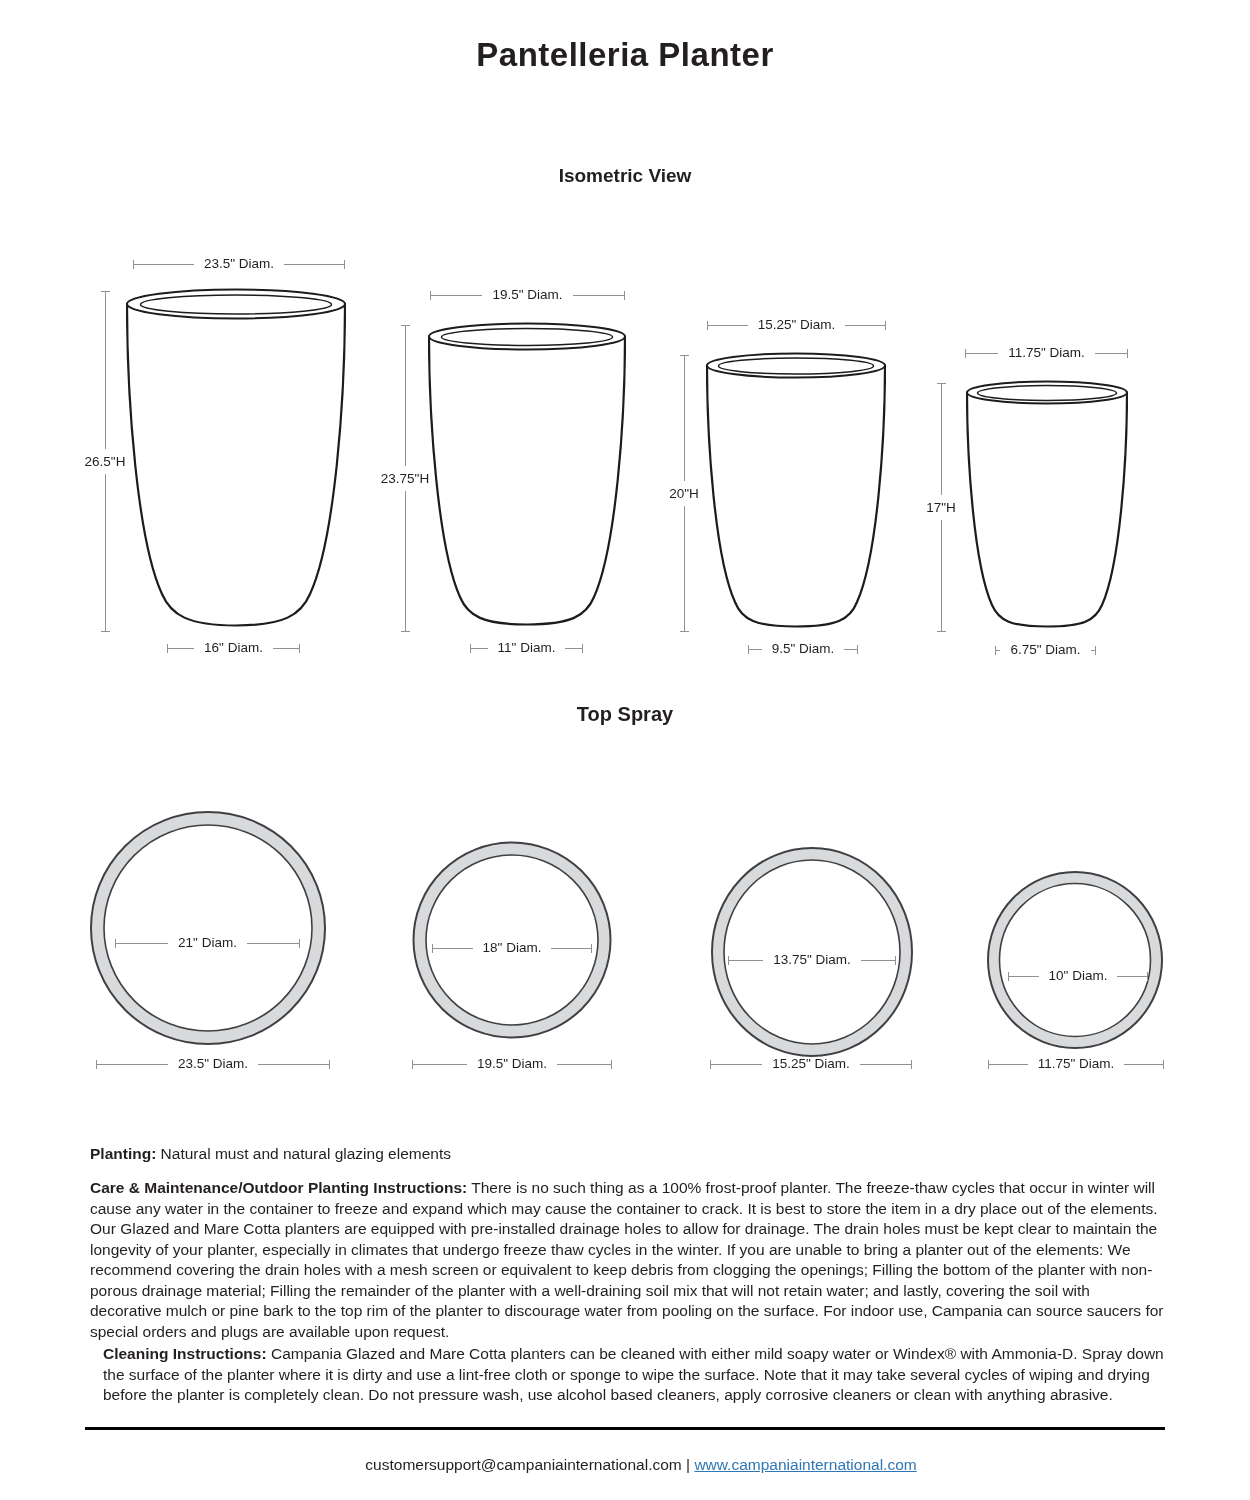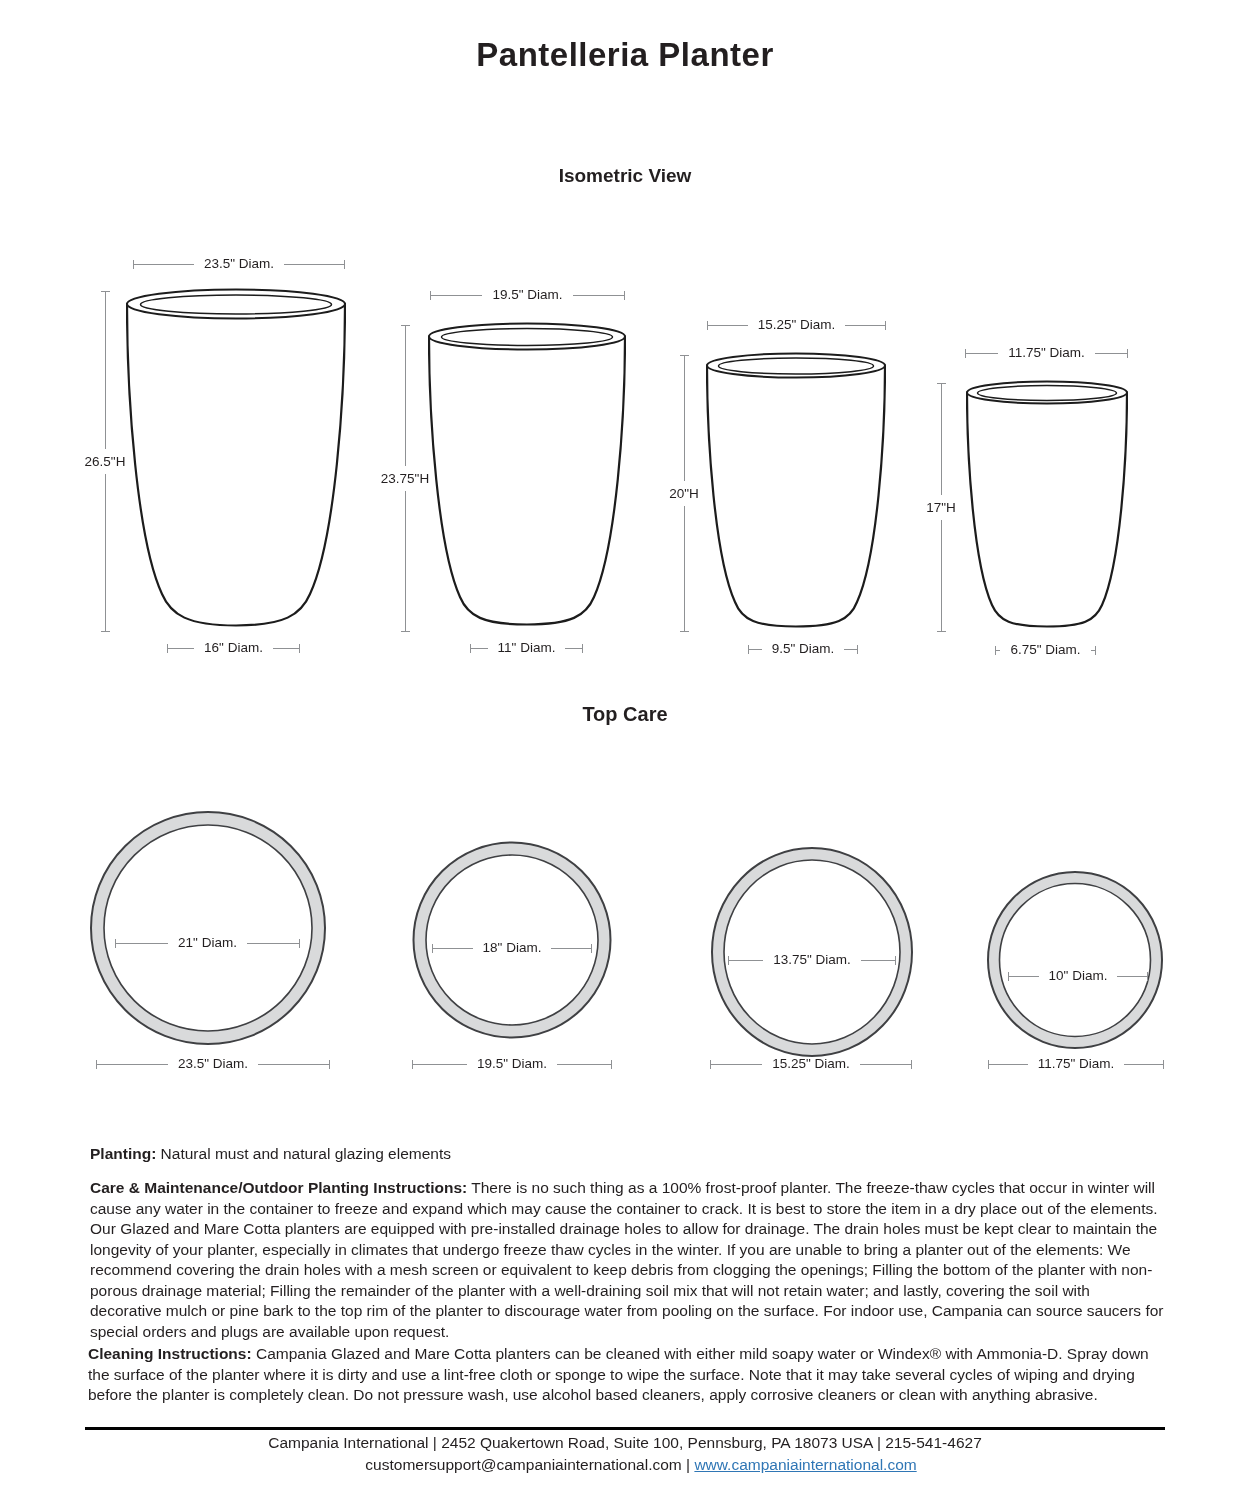--- a/index.html
+++ b/index.html
@@ -151,21 +151,21 @@
     <ellipse class="rim-inner" cx="81" cy="13" rx="69.5" ry="7.5"></ellipse>
   </svg>
   <div class="hdim" style="left:995px;top:641px;width:101px;">
     <span class="tick"></span>
       <span class="line"></span>
     <span class="dim-label">6.75" Diam.</span>
     <span class="line"></span>
       <span class="tick"></span>
   </div>
 
-  <div class="abs center section-heading" style="top:703px;">Top Care</div>
+  <div class="abs center section-heading" style="top:703px;">Top Spray</div>
 
   <svg class="abs ring-svg" style="left:89px;top:810px;" width="238" height="236" viewBox="0 0 238 236">
     <ellipse class="ring-outer" cx="119" cy="118" rx="117" ry="116"></ellipse>
     <ellipse class="ring-inner" cx="119" cy="118" rx="104" ry="103"></ellipse>
   </svg>
   <div class="hdim" style="left:115px;top:934px;width:185px;">
     <span class="tick"></span>
       <span class="line"></span>
     <span class="dim-label">21" Diam.</span>
     <span class="line"></span>
@@ -237,23 +237,22 @@
   </div>
 
   <div class="abs body-text" style="left:90px;top:1144px;width:1075px;">
     <b>Planting:</b><span> Natural must and natural glazing elements</span>
   </div>
 
   <div class="abs body-text" style="left:90px;top:1178px;width:1075px;">
     <b>Care &amp; Maintenance/Outdoor Planting Instructions:</b><span> There is no such thing as a 100% frost-proof planter. The freeze-thaw cycles that occur in winter will cause any water in the container to freeze and expand which may cause the container to crack. It is best to store the item in a dry place out of the elements. Our Glazed and Mare Cotta planters are equipped with pre-installed drainage holes to allow for drainage. The drain holes must be kept clear to maintain the longevity of your planter, especially in climates that undergo freeze thaw cycles in the winter. If you are unable to bring a planter out of the elements: We recommend covering the drain holes with a mesh screen or equivalent to keep debris from clogging the openings; Filling the bottom of the planter with non-porous drainage material; Filling the remainder of the planter with a well-draining soil mix that will not retain water; and lastly, covering the soil with decorative mulch or pine bark to the top rim of the planter to discourage water from pooling on the surface. For indoor use, Campania can source saucers for special orders and plugs are available upon request.</span>
   </div>
 
-  <div class="abs body-text" style="left:88px;top:1344px;width:1075px;">
+  <div class="abs body-text" style="left:103px;top:1344px;width:1075px;">
     <b>Cleaning Instructions:</b><span> Campania Glazed and Mare Cotta planters can be cleaned with either mild soapy water or Windex® with Ammonia-D. Spray down the surface of the planter where it is dirty and use a lint-free cloth or sponge to wipe the surface. Note that it may take several cycles of wiping and drying before the planter is completely clean. Do not pressure wash, use alcohol based cleaners, apply corrosive cleaners or clean with anything abrasive.</span>
   </div>
 
   <div class="abs footer-rule" style="left:85px;top:1427px;width:1080px;"></div>
-  <div class="abs center footer-line" style="top:1434px;">Campania International | 2452 Quakertown Road, Suite 100, Pennsburg, PA 18073 USA | 215-541-4627</div>
   <div class="abs center footer-line" style="top:1456px;margin-left:16px;">
     <span>customersupport@campaniainternational.com</span><span> | </span><a class="site-link">www.campaniainternational.com</a>
   </div>
 
 </div>
 
 </body></html>

